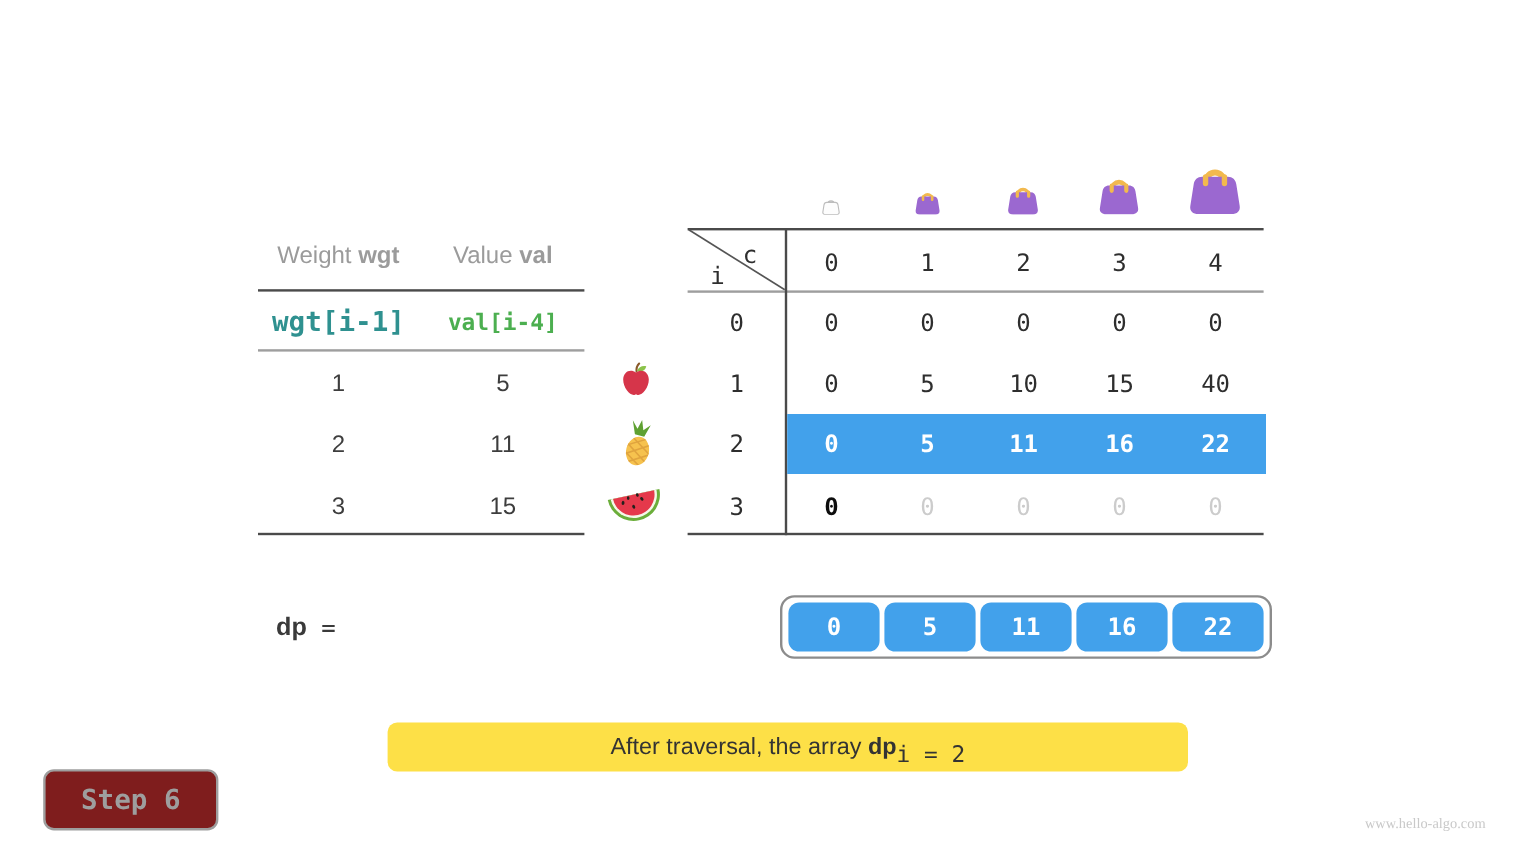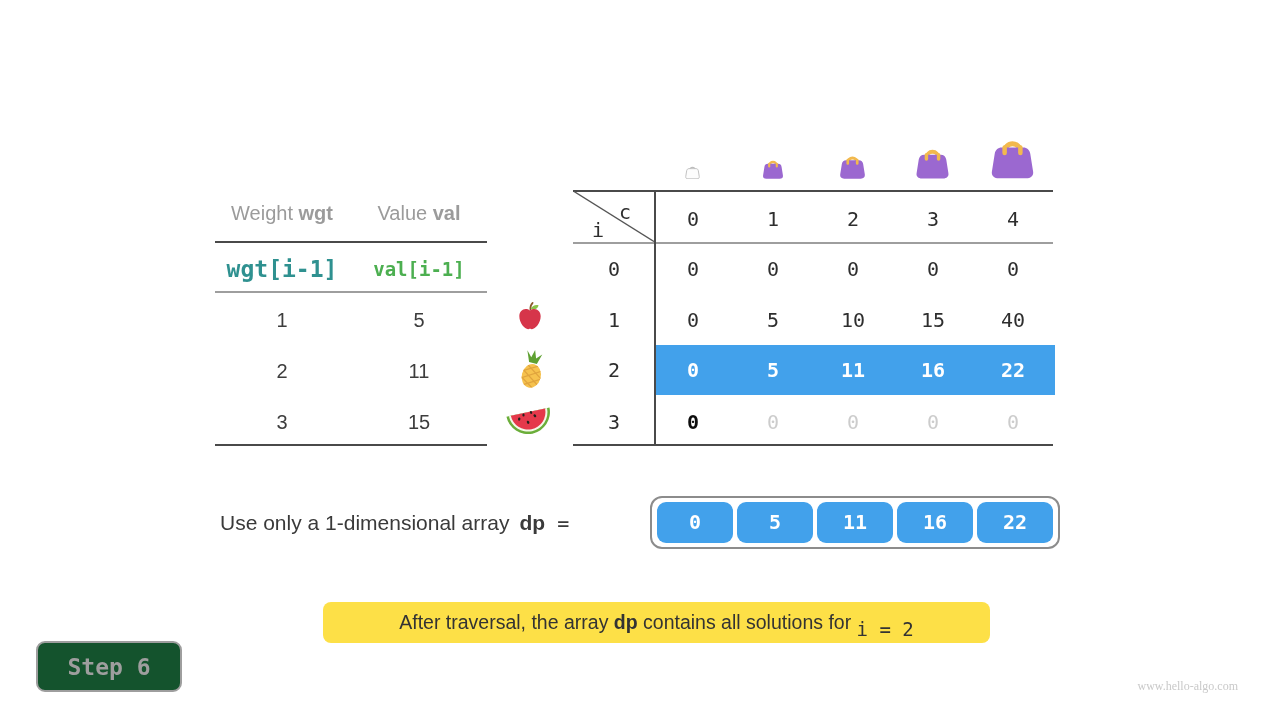--- a/index.html
+++ b/index.html
@@ -50,39 +50,39 @@
 
   
   .status{position:absolute;left:323px;top:602px;width:667px;height:41px;background:#fde047;
           border-radius:8px;display:flex;align-items:center;justify-content:center;
           font-size:19.5px;color:#333;white-space:pre;}
   .status b{font-weight:700;}
   .status .code{font-family:"DejaVu Sans Mono",monospace;font-size:19px;margin-top:12px;}
 
   
   .step{position:absolute;left:36px;top:641px;width:146px;height:51px;box-sizing:border-box;
-        background:#14532d;border:2px solid #9e9e9e;border-radius:9px;
+        background:#7f1d1d;border:2px solid #9e9e9e;border-radius:9px;
         display:flex;align-items:center;justify-content:center;
         font-family:"DejaVu Sans Mono",monospace;font-weight:700;font-size:23px;color:#9e9e9e;}
 
   .watermark{position:absolute;right:42px;top:679px;font-family:Liberation Serif, serif;
              font-size:12px;color:#c9c9c9;}
 </style>
 </head>
 <body>
 
 <div class="canvas">
 
   <div class="lcell lwx lryh thead"><span>Weight </span><b>wgt</b></div>
   <div class="lcell lvx lryh thead"><span>Value </span><b>val</b></div>
 
   <div class="hline" style="left:215px;top:241px;width:272px;"></div>
 
   <div class="lcell lwx lryc code-teal">wgt[i-1]</div>
-  <div class="lcell lvx lryc code-green">val[i-1]</div>
+  <div class="lcell lvx lryc code-green">val[i-4]</div>
 
   <div class="hline-light" style="left:215px;top:291px;width:272px;"></div>
 
   <div class="lcell lwx lry1">1</div>
   <div class="lcell lvx lry1">5</div>
   <div class="lcell lwx lry2">2</div>
   <div class="lcell lvx lry2">11</div>
   <div class="lcell lwx lry3">3</div>
   <div class="lcell lvx lry3">15</div>
 
@@ -193,32 +193,31 @@
   <div class="cell cx3 ry2 white">16</div>
   <div class="cell cx4 ry2 white">22</div>
 
   <div class="cell cx0 ry3 boldzero">0</div>
   <div class="cell cx1 ry3 ghost">0</div>
   <div class="cell cx2 ry3 ghost">0</div>
   <div class="cell cx3 ry3 ghost">0</div>
   <div class="cell cx4 ry3 ghost">0</div>
 
   <div class="dp-label">
-    <span>Use only a 1-dimensional array</span>
     <span class="var">dp</span>
     <span class="eq">=</span>
   </div>
   <div class="dp-box">
     <div class="dp-cell">0</div>
     <div class="dp-cell">5</div>
     <div class="dp-cell">11</div>
     <div class="dp-cell">16</div>
     <div class="dp-cell">22</div>
   </div>
 
   <div class="status">
-    <span>After traversal, the array </span><b>dp</b><span> contains all solutions for </span><span class="code">i = 2</span>
+    <span>After traversal, the array </span><b>dp</b><span class="code">i = 2</span>
   </div>
 
   <div class="step">Step 6</div>
   <div class="watermark">www.hello-algo.com</div>
 
 </div>
 
 </body></html>

